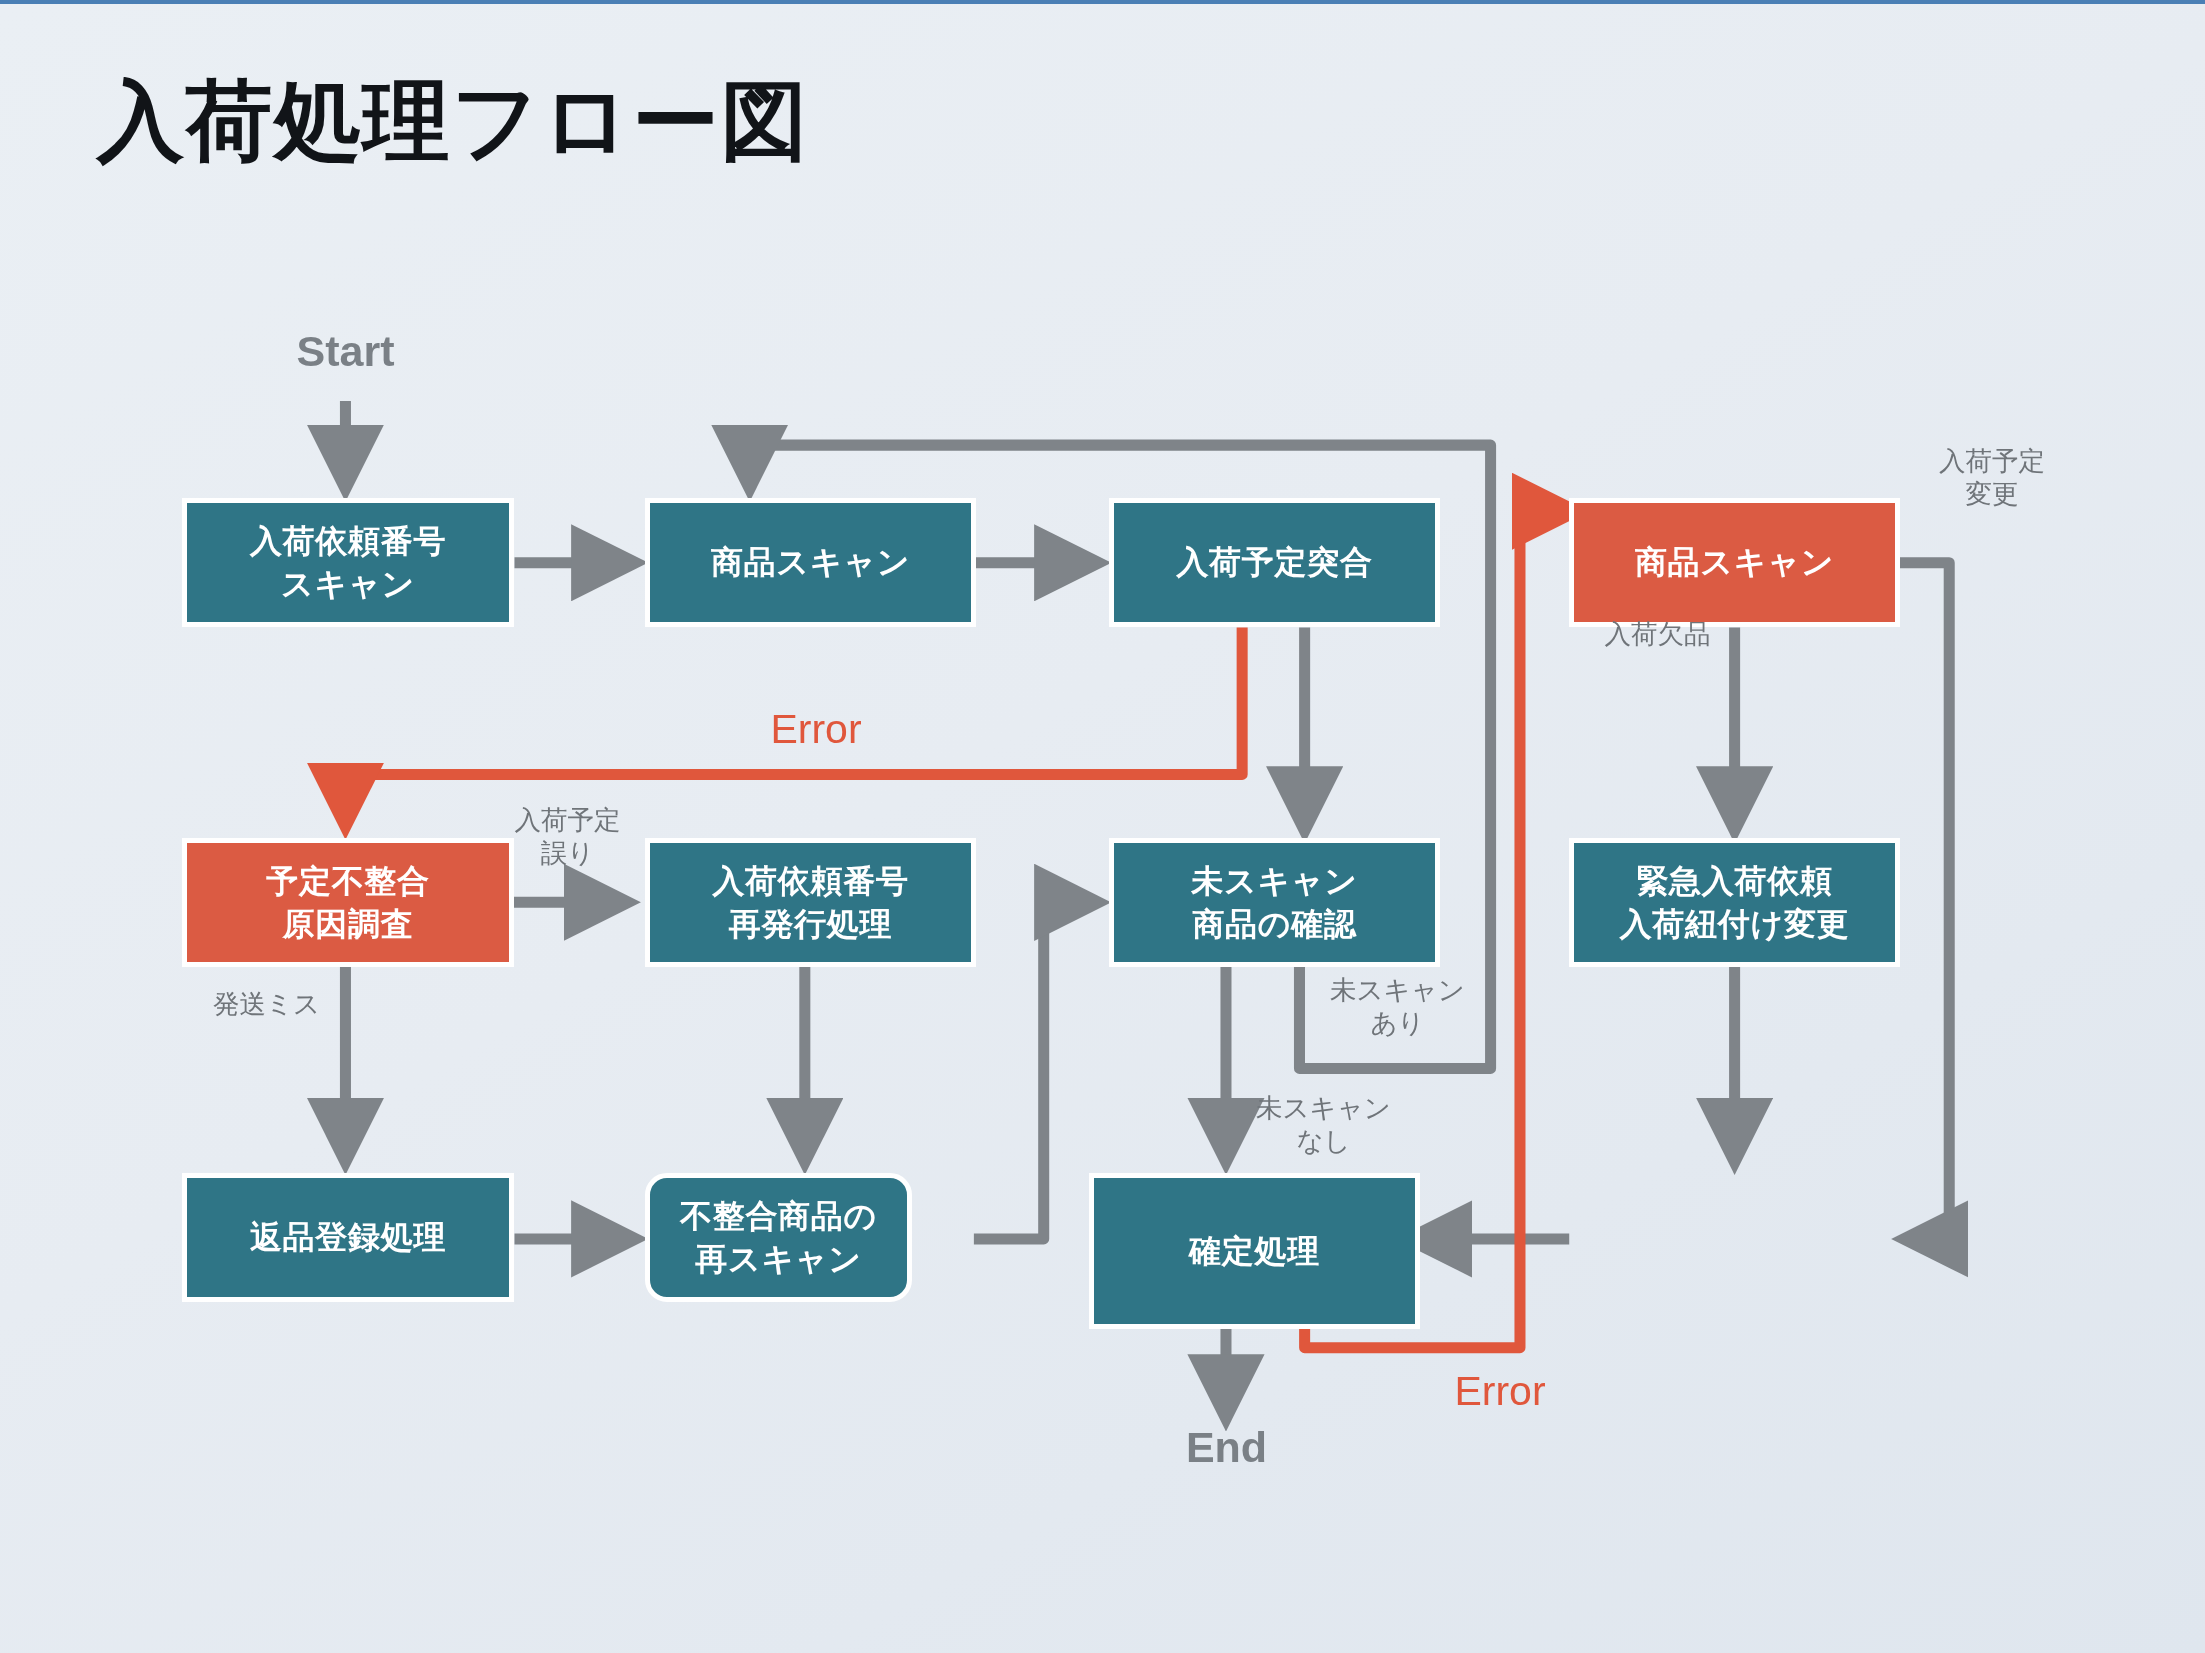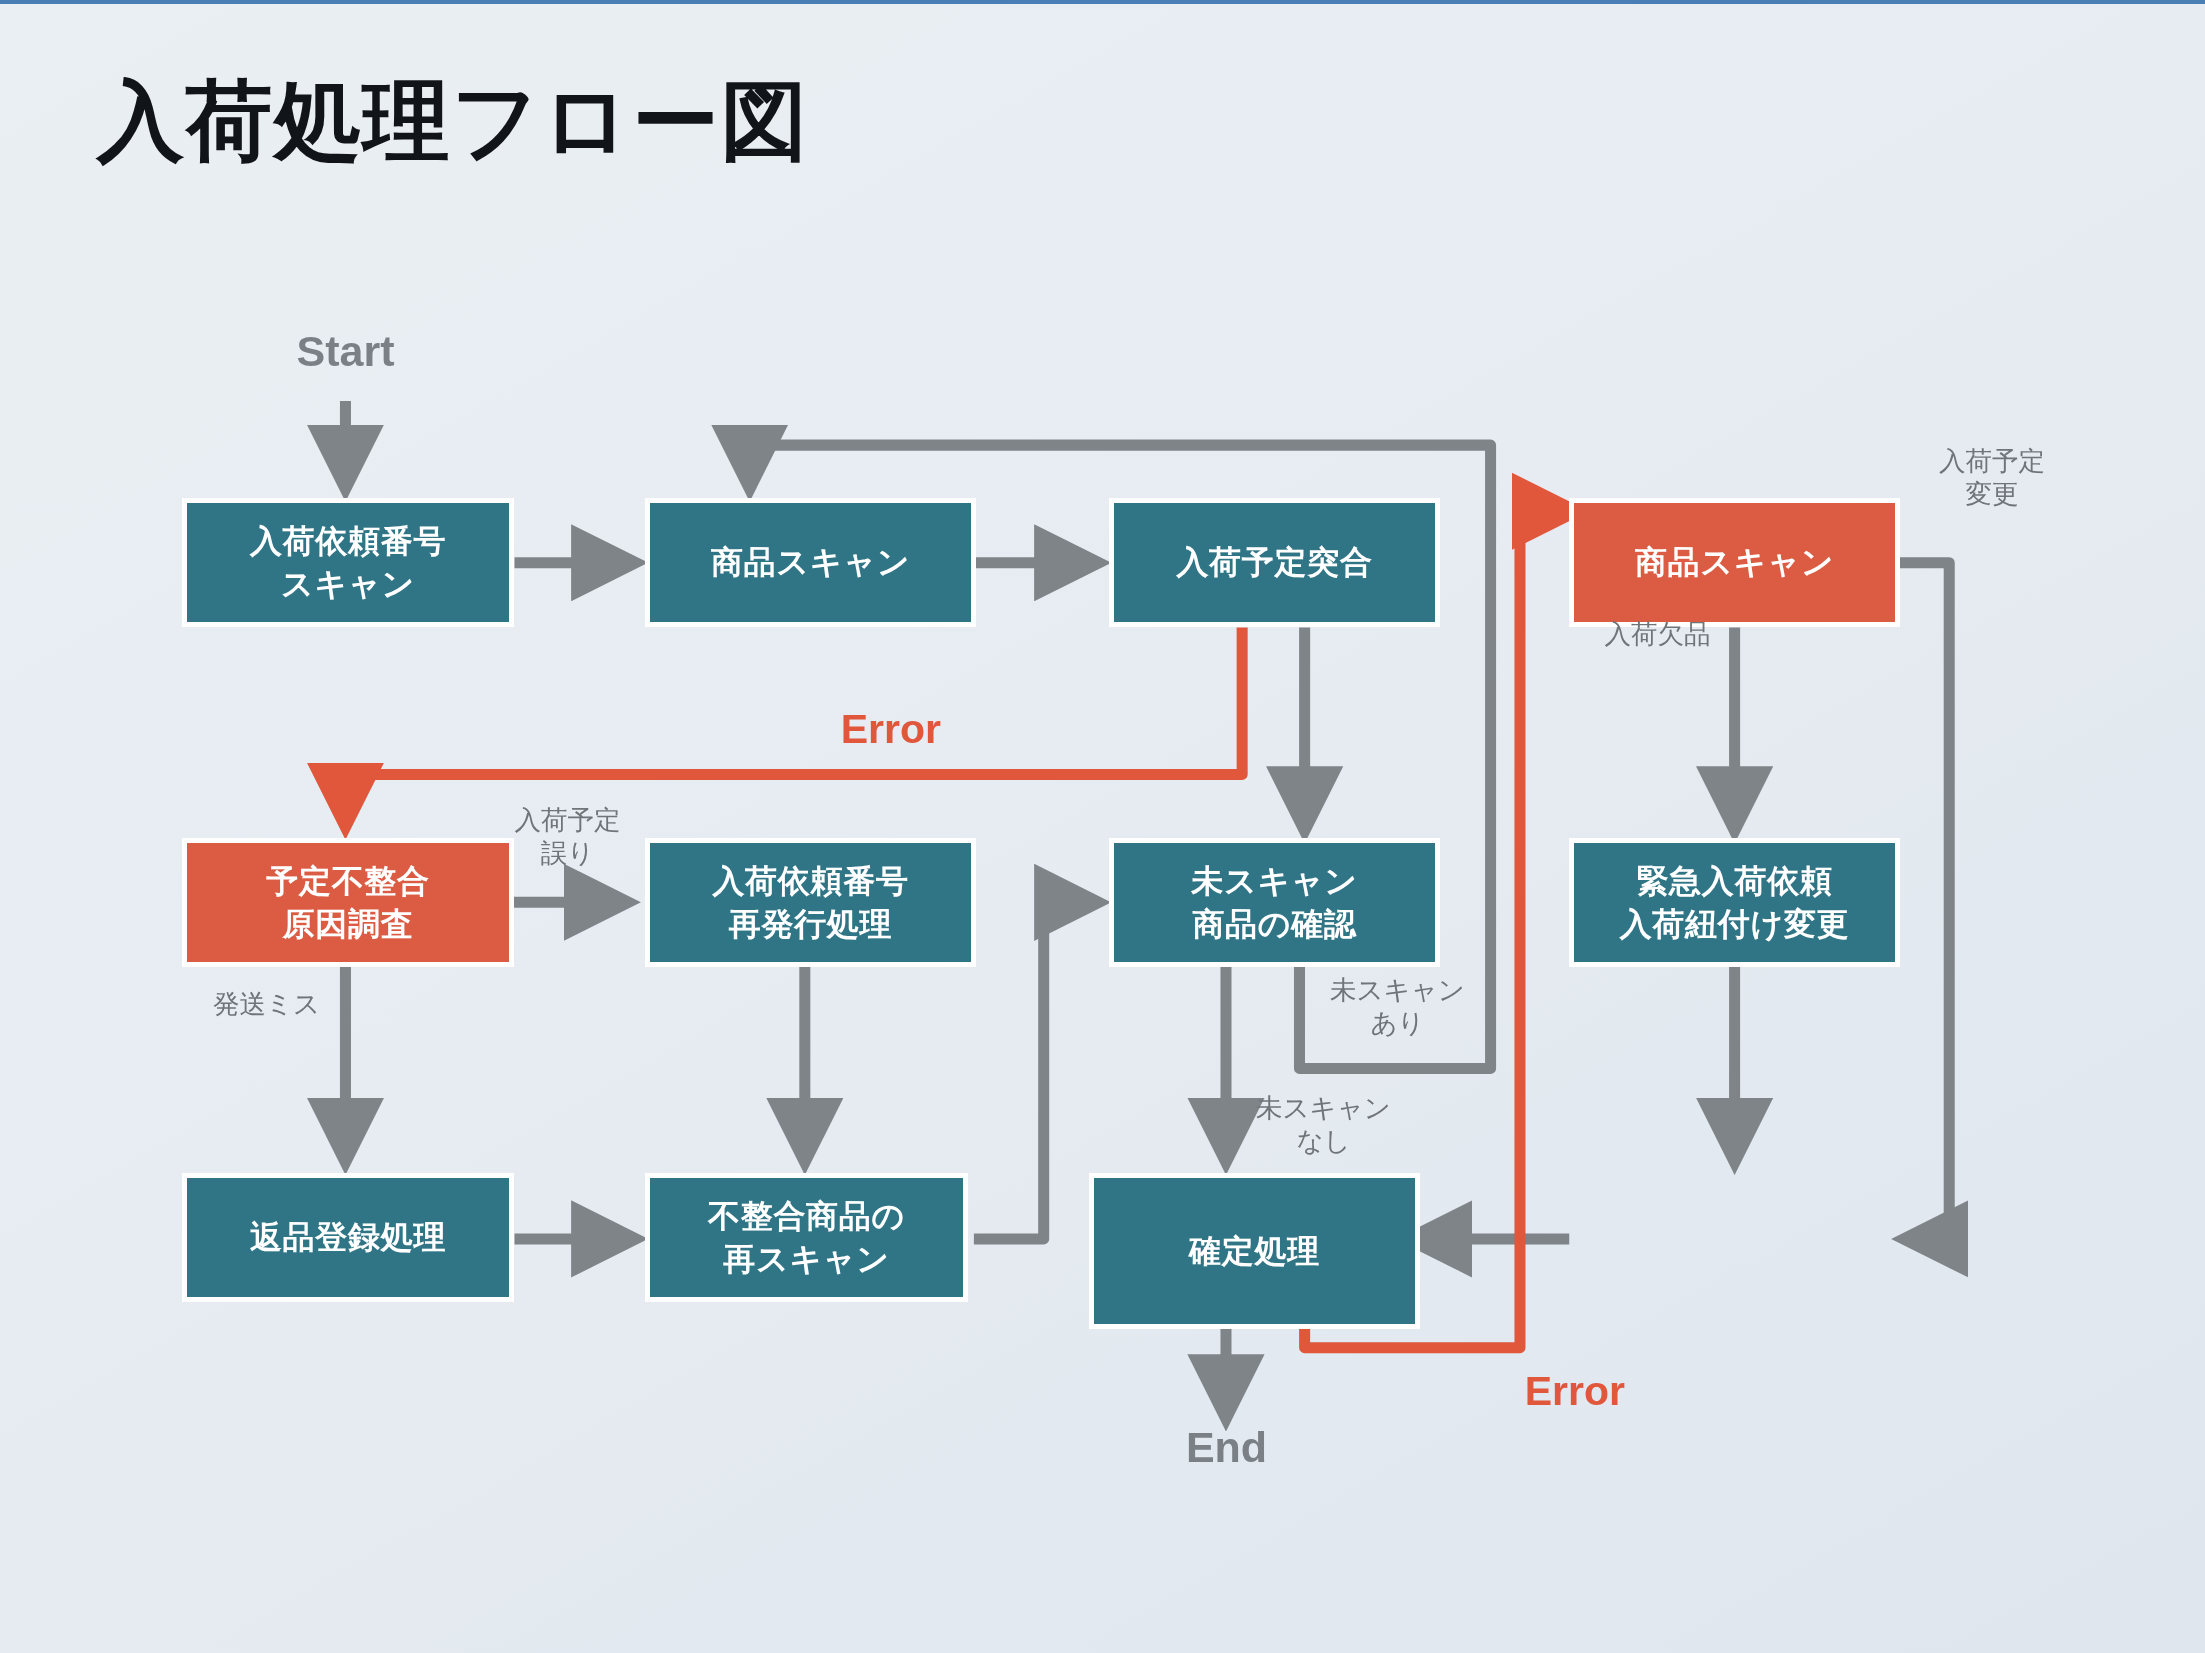--- a/index.html
+++ b/index.html
@@ -35,22 +35,22 @@
   .edge-label{
     position:absolute;color:#6f7479;font-size:26.5px;
     font-weight:normal;line-height:1.25;text-align:center;
     white-space:pre-line;
   }
   .term{
     position:absolute;color:#7a8086;font-size:43px;font-weight:bold;
     text-align:center;white-space:nowrap;
   }
   .err-label{
-    position:absolute;color:#e0573c;font-size:41px;font-weight:bold;
-    text-align:right;white-space:nowrap;
+    position:absolute;color:#e0573c;font-size:41px;font-weight:normal;
+    text-align:center;white-space:nowrap;
   }
 </style>
 </head>
 <body>
 
 <div id="page">
 
   <div id="title">入荷処理フロー図</div>
 
   <svg id="wires" viewBox="0 0 3000 2250">
@@ -138,21 +138,21 @@
   </div>
 
   <div class="node" style="left:1569px;top:834px;width:331px;height:129px;">
     <span class="lbl">緊急入荷依頼<br>入荷紐付け変更</span>
   </div>
 
   <div class="node" style="left:182px;top:1169px;width:332px;height:129px;">
     <span class="lbl">返品登録処理</span>
   </div>
 
-  <div class="node" style="left:645px;top:1169px;width:323px;height:129px;">
+  <div class="node" style="left:645px;top:1169px;width:267px;height:129px;border-radius:22px;">
     <span class="lbl">不整合商品の<br>再スキャン</span>
   </div>
 
   <div class="node" style="left:1049px;top:1169px;width:331px;height:156px;margin-left:40px;">
     <span class="lbl">確定処理</span>
   </div>
 
 
   <div class="err-label" style="left:691px;top:702px;width:250px;">Error</div>
 

